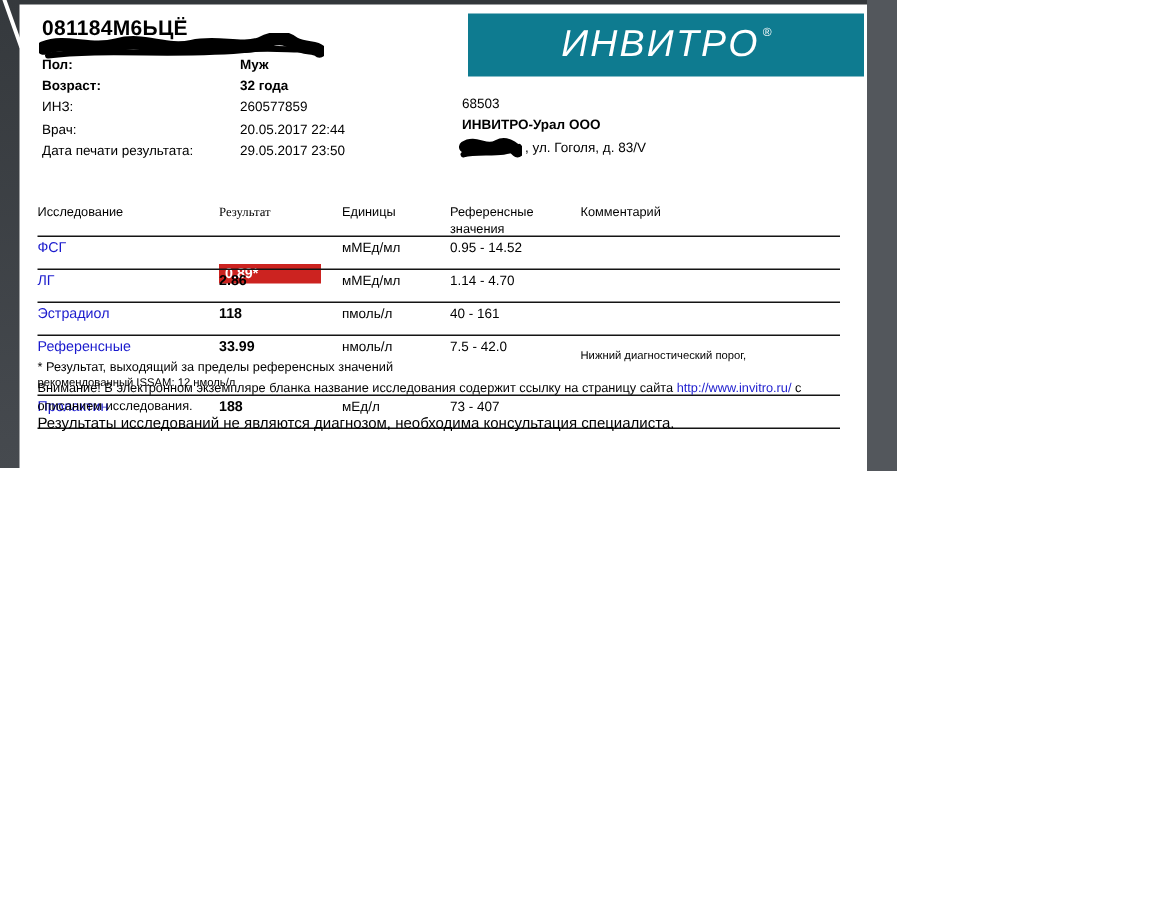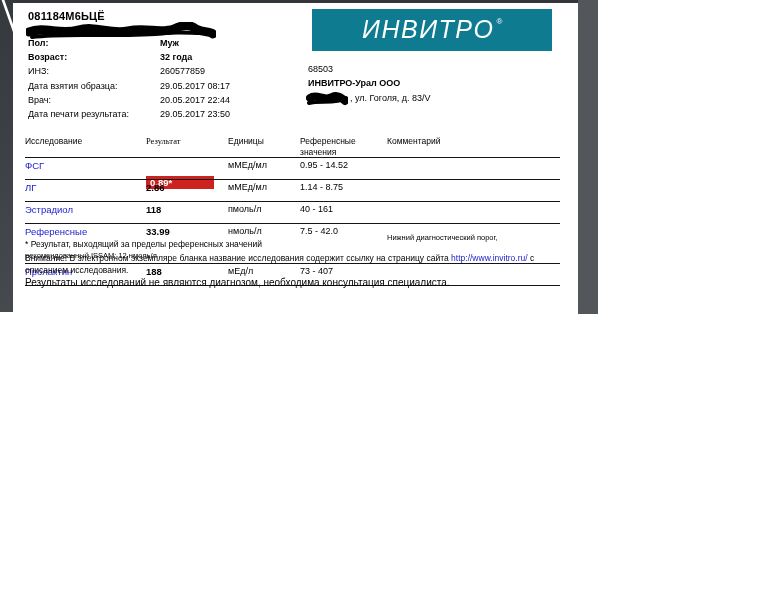--- a/index.html
+++ b/index.html
@@ -7,29 +7,29 @@
   body { font-family: "Liberation Sans", "DejaVu Sans", sans-serif; color: #000; position: relative; }
 
   
   .frame-top   { position: absolute; left: 0; top: 0; width: 598px; height: 3px; background: #33373b; }
   .frame-left  { position: absolute; left: 0; top: 0; width: 13px; height: 312px;
                  background: linear-gradient(180deg, #35393d, #464a4f); }
   .frame-right { position: absolute; left: 578px; top: 0; width: 20px; height: 314px; background: #53575c; }
   .cursor-svg  { position: absolute; left: 0; top: 0; }
 
   
-  .patient-id { position: absolute; left: 28px; top: 10px; font-size: 11px; font-weight: bold; letter-spacing: .2px; }
+  .patient-id { position: absolute; left: 28px; top: 10px; font-size: 14px; font-weight: bold; letter-spacing: .2px; }
   .scribble-name { position: absolute; left: 26px; top: 22px; }
   .patient-info { position: absolute; left: 28px; top: 36px; width: 280px; font-size: 9px; }
   .info-row { display: flex; height: 14.2px; line-height: 14.2px; }
   .info-row .lbl { width: 132px; }
   .info-row .val { font-weight: normal; }
   .info-row.bold .lbl, .info-row.bold .val { font-weight: bold; }
 
-  .logo { position: absolute; left: 312px; top: 9px; width: 240px; height: 42px;
+  .logo { position: absolute; left: 312px; top: 9px; width: 264px; height: 42px;
           background: var(--teal, #0e7b90); color: #fff; display: flex; align-items: center; justify-content: center; }
   .logo .logo-text { font-style: italic; font-size: 25px; letter-spacing: 1.5px; transform: translateY(-1px); }
   .logo sup { font-size: 8px; font-style: normal; vertical-align: top; position: relative; top: 2px; left: 2px; }
 
   .lab-code { position: absolute; left: 308px; top: 64px; font-size: 9px; }
   .lab-name { position: absolute; left: 308px; top: 78px; font-size: 9px; font-weight: bold; }
   .lab-addr { position: absolute; left: 306px; top: 90px; display: flex; align-items: center; font-size: 9px; }
   .lab-addr .addr-text { margin-left: 2px; }
 
   
@@ -81,24 +81,20 @@
   <div class="info-row bold">
     <span class="lbl">Возраст:</span>
     <span class="val">32 года</span>
   </div>
 
   <div class="info-row">
     <span class="lbl">ИНЗ:</span>
     <span class="val">260577859</span>
   </div>
 
-  <div class="info-row">
-    <span class="lbl">Дата взятия образца:</span>
-    <span class="val">29.05.2017 08:17</span>
-  </div>
 
 
   <div class="info-row">
     <span class="lbl">Врач:</span>
     <span class="val">20.05.2017 22:44</span>
   </div>
 
   <div class="info-row">
     <span class="lbl">Дата печати результата:</span>
     <span class="val">29.05.2017 23:50</span>
@@ -131,21 +127,21 @@
     <span class="c-result flagged">0.89*</span>
     <span class="c-units">мМЕд/мл</span>
     <span class="c-ref">0.95 - 14.52</span>
     <span class="c-comment"></span>
   </div>
 
   <div class="t-row">
     <span class="c-name">ЛГ</span>
     <span class="c-result">2.86</span>
     <span class="c-units">мМЕд/мл</span>
-    <span class="c-ref">1.14 - 8.75</span>
+    <span class="c-ref">1.14 - 4.70</span>
     <span class="c-comment"></span>
   </div>
 
   <div class="t-row">
     <span class="c-name">Эстрадиол</span>
     <span class="c-result">118</span>
     <span class="c-units">пмоль/л</span>
     <span class="c-ref">40 - 161</span>
     <span class="c-comment"></span>
   </div>

